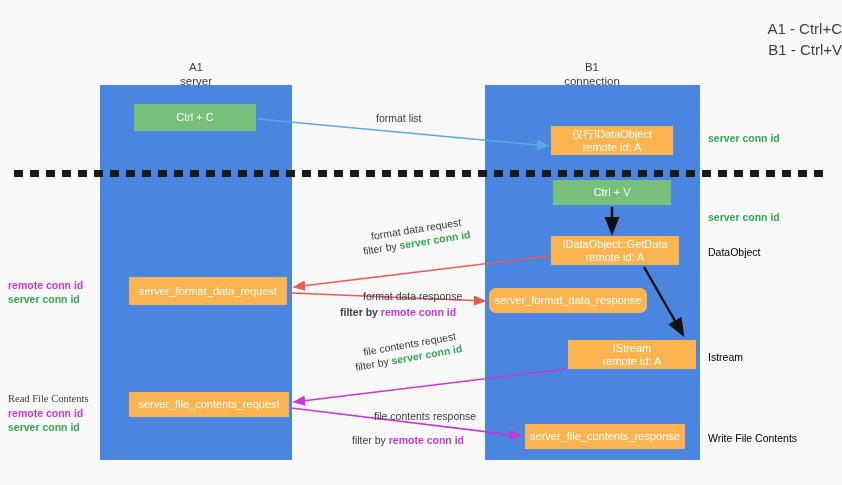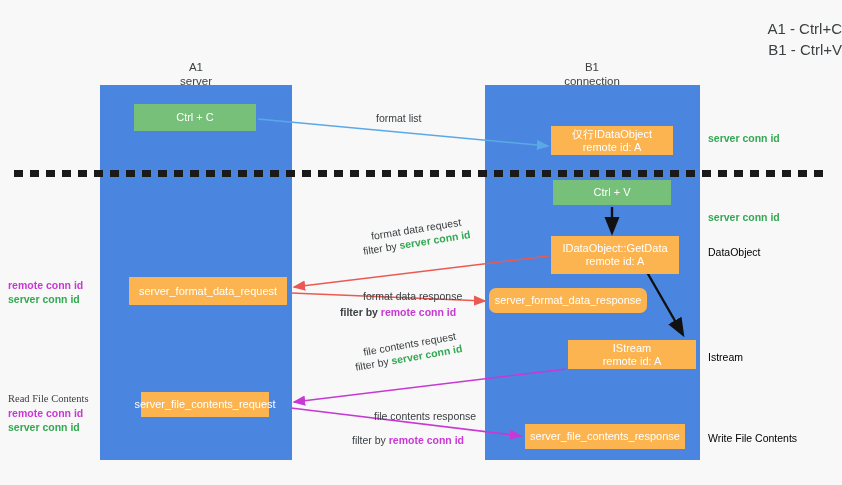--- a/index.html
+++ b/index.html
@@ -41,25 +41,25 @@
     position:absolute;display:flex;align-items:center;justify-content:center;
     text-align:center;color:#ffffff;font-size:11px;line-height:13px;
     box-sizing:border-box;padding:2px 20px;
   }
   .box.green{background:#76c07a;}
   .box.orange{background:#fcb450;}
 
   #box-ctrlc{left:134px;top:104px;width:122px;height:27px;}
   #box-idataobject{left:551px;top:126px;width:122px;height:29px;}
   #box-ctrlv{left:553px;top:180px;width:118px;height:25px;}
-  #box-getdata{left:551px;top:236px;width:128px;height:38px;}
+  #box-getdata{left:551px;top:236px;width:128px;height:29px;}
   #box-fmt-req{left:129px;top:277px;width:158px;height:28px;}
   #box-fmt-res{left:489px;top:288px;width:158px;height:25px;border-radius:7px;}
   #box-istream{left:568px;top:340px;width:128px;height:29px;}
-  #box-file-req{left:129px;top:392px;width:128px;height:25px;margin-left:12px;}
+  #box-file-req{left:129px;top:392px;width:160px;height:25px;}
   #box-file-res{left:525px;top:424px;width:160px;height:25px;}
 
   
   .edge-label{
     position:absolute;color:#3c4043;font-size:10.5px;line-height:15px;
     white-space:nowrap;
   }
   .edge-label.rot{transform:rotate(-9deg);transform-origin:left top;}
   .edge-label.rot7{transform:rotate(-10deg);transform-origin:left top;}
   .green-txt{color:#34a853;font-weight:bold;}

